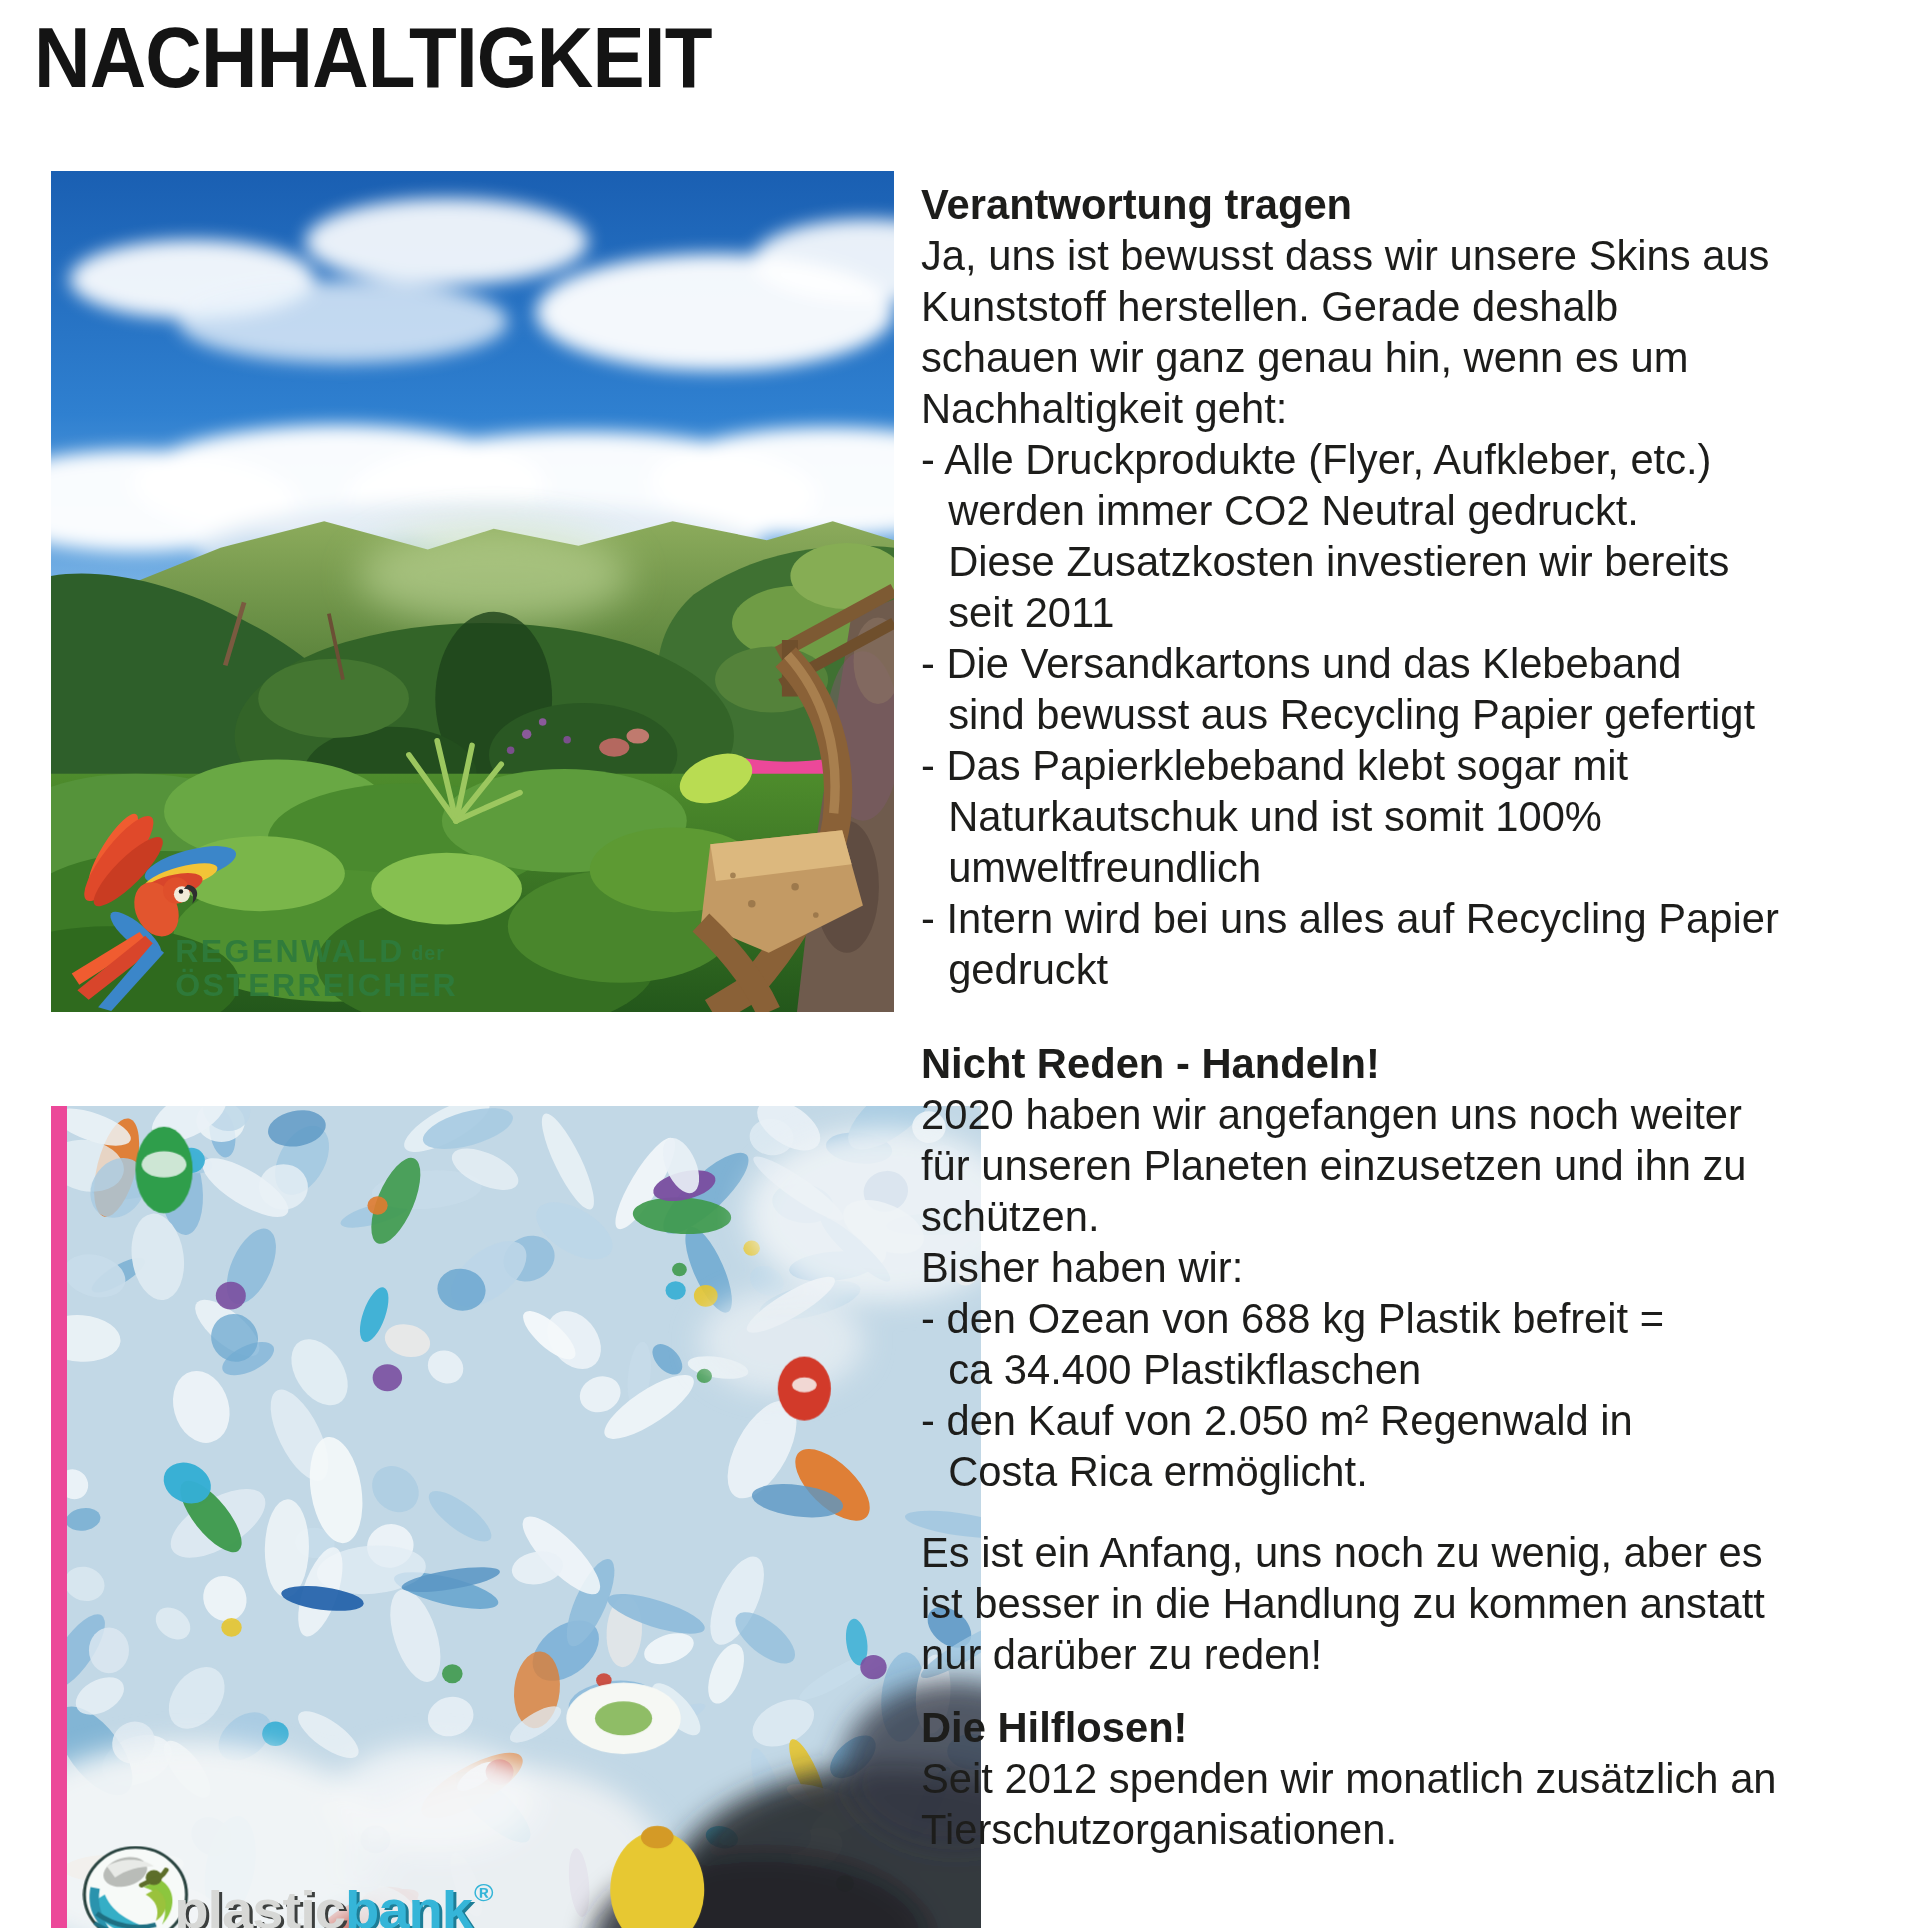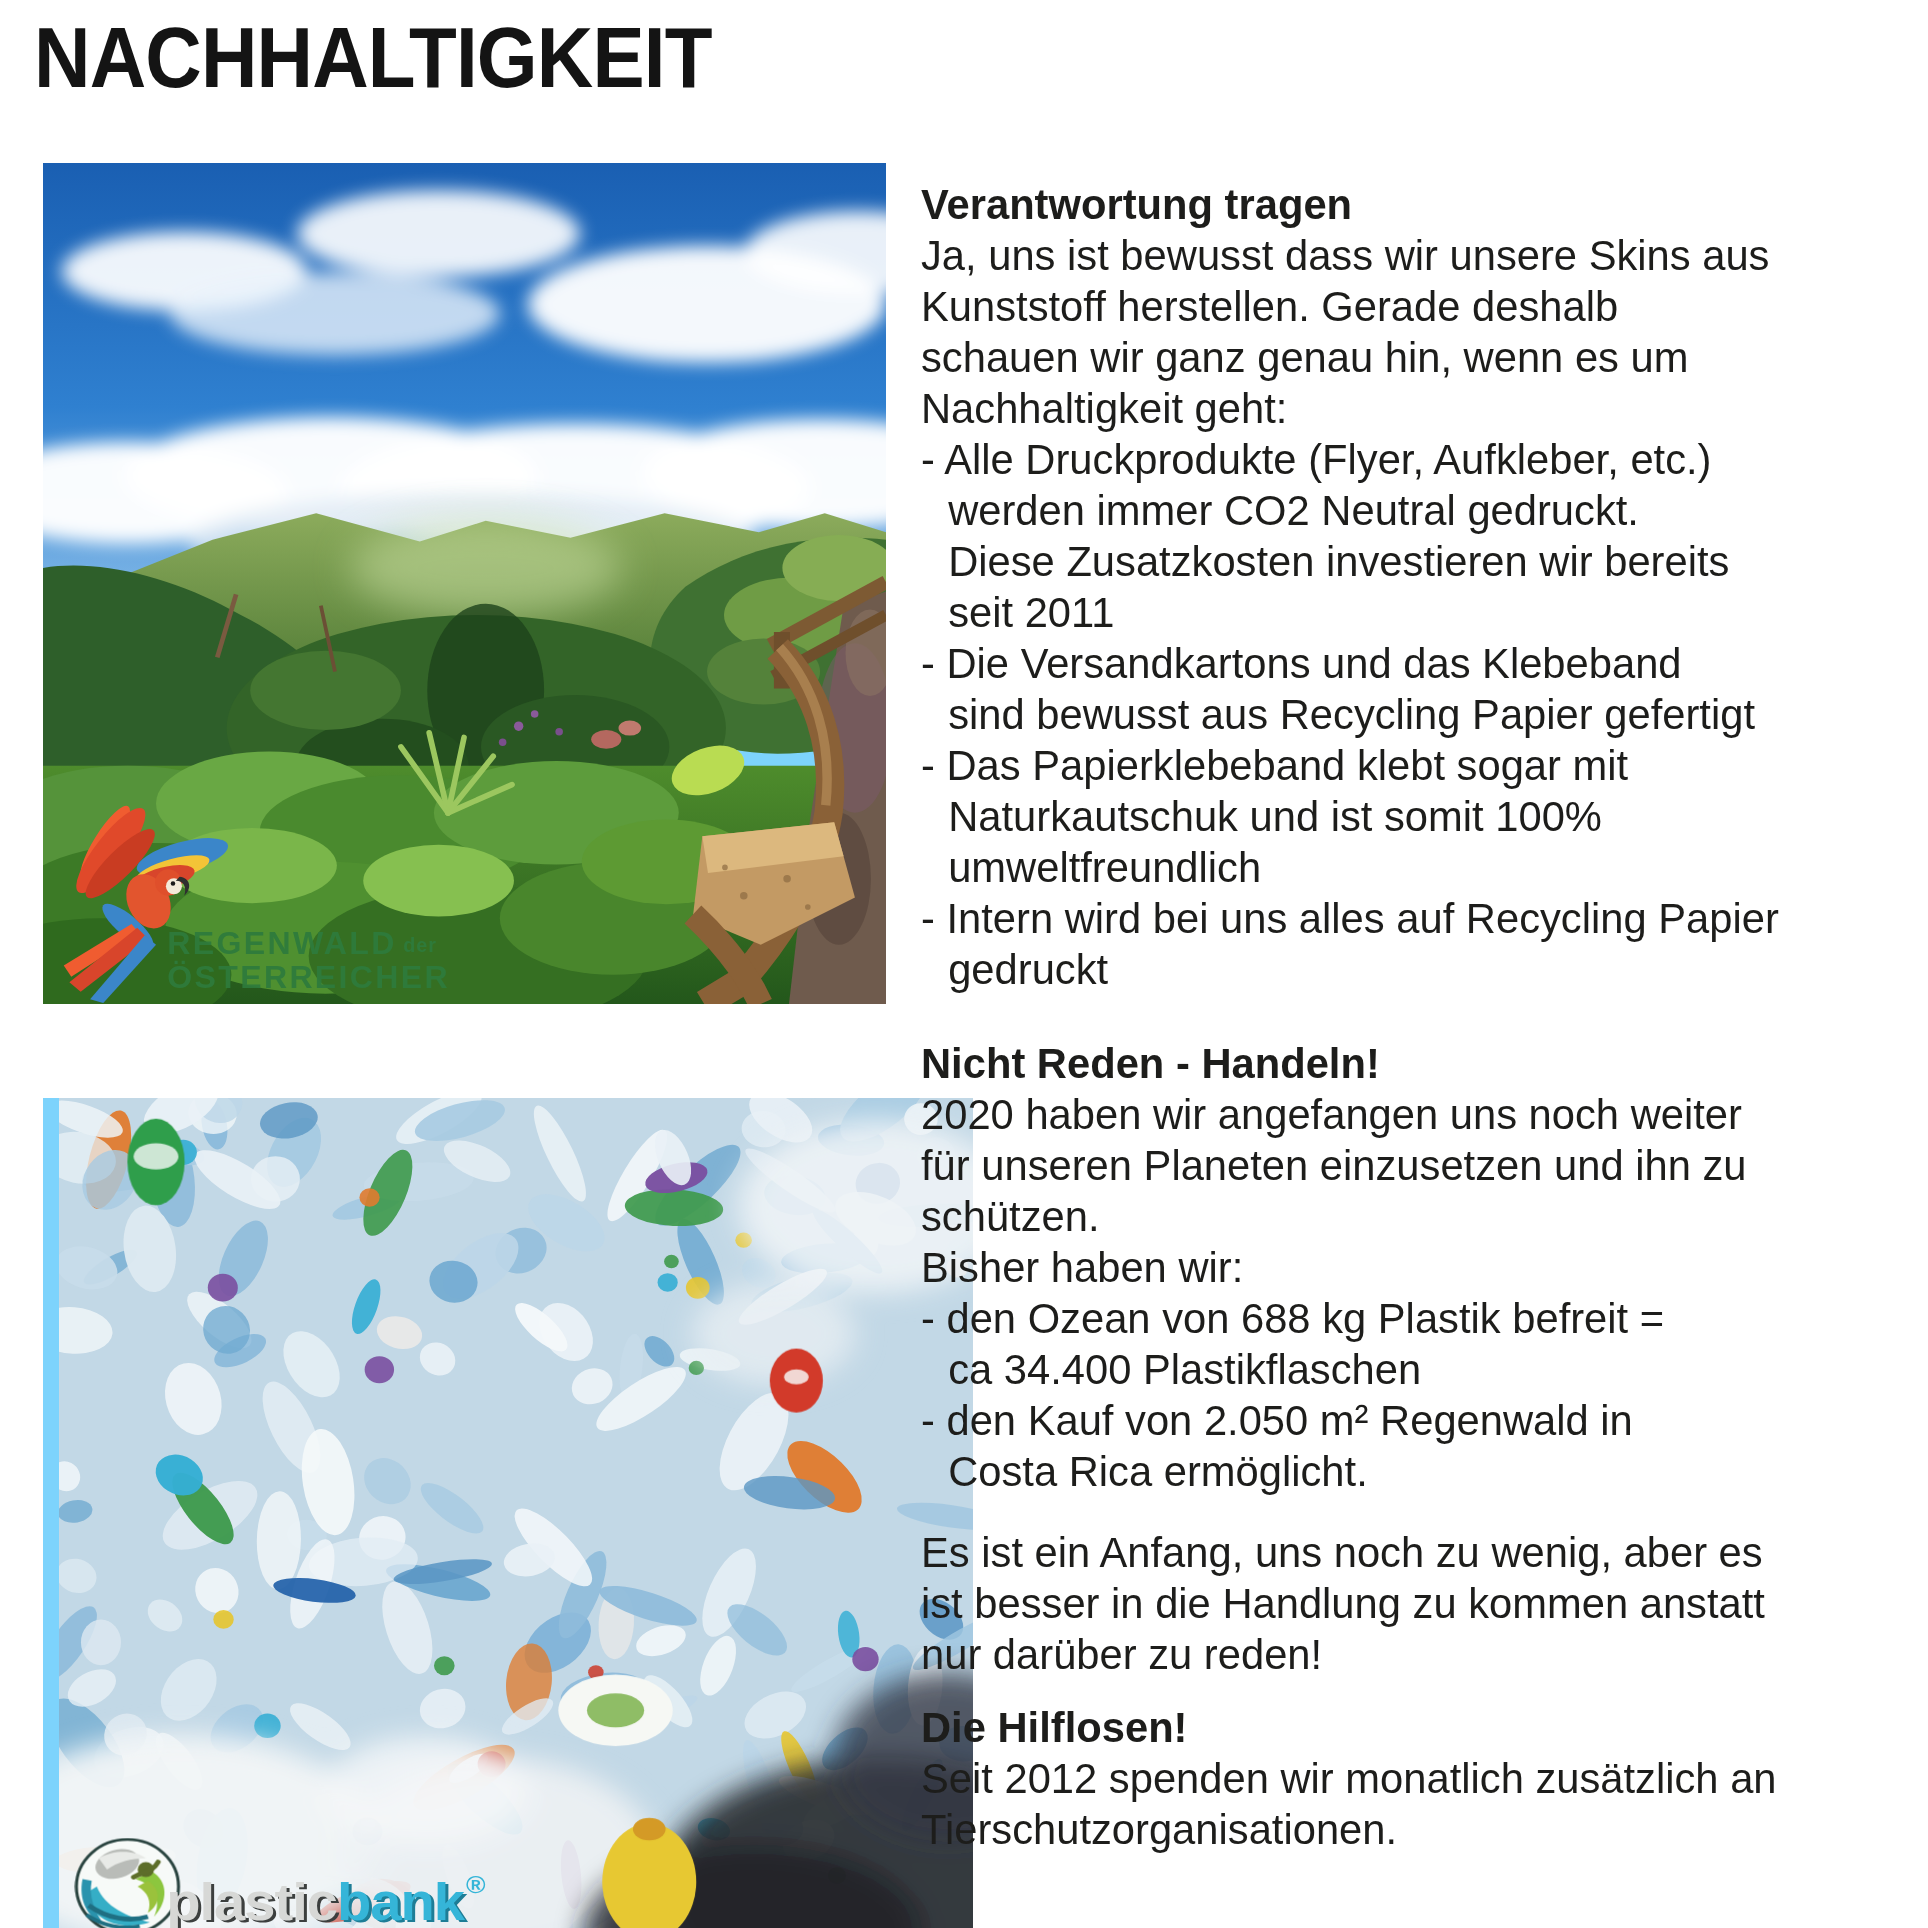--- a/index.html
+++ b/index.html
@@ -7,21 +7,21 @@
     width:1928px;height:1928px;position:relative;overflow:hidden;
     background:#ffffff;color:#1d1d1b;
     font-family:"Liberation Sans","DejaVu Sans",sans-serif;
   }
   .title{
     position:absolute;left:34px;top:13px;margin:0;
     font-size:85px;font-weight:700;color:#141414;line-height:1.05;
     transform:scaleX(.92);transform-origin:0 0;letter-spacing:-0.9px;
     white-space:nowrap;
   }
-  figure.photo{position:absolute;left:43px;margin:0;overflow:hidden;background:#7dd3fc;}
+  figure.photo{position:absolute;left:43px;margin:8px;overflow:hidden;background:#ec4899;}
   .photo1{top:163px;width:843px;height:841px;}
   .photo2{top:1098px;width:914px;height:846px;padding-left:16px;}
   .photo svg{display:block;width:100%;height:100%;}
   .col{position:absolute;left:921px;top:0;width:1011px;}
   .block{position:absolute;left:0;width:100%;}
   .b1{top:179px;}
   .b2{top:1038px;}
   .b3{top:1527px;}
   .b4{top:1702px;}
   .line{

